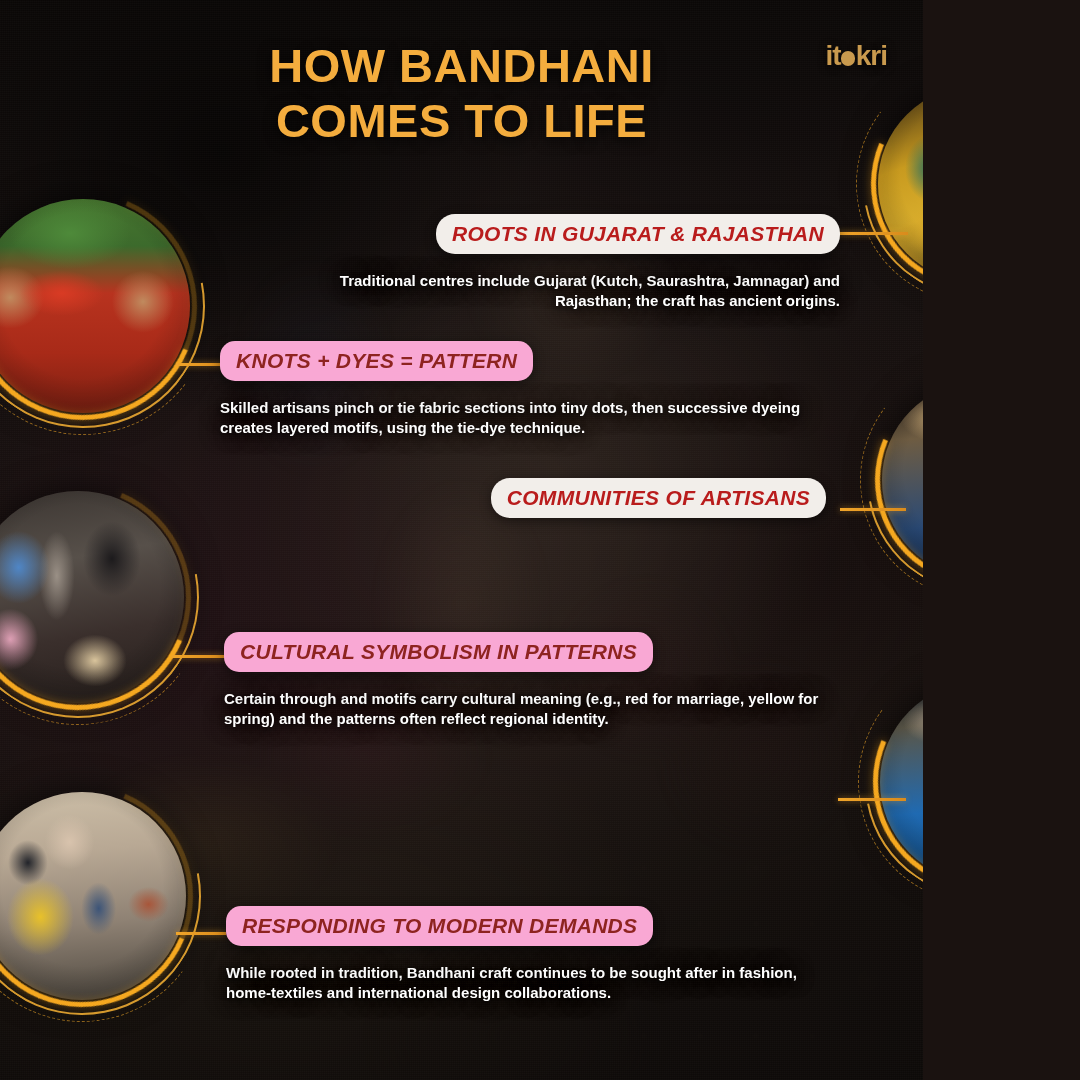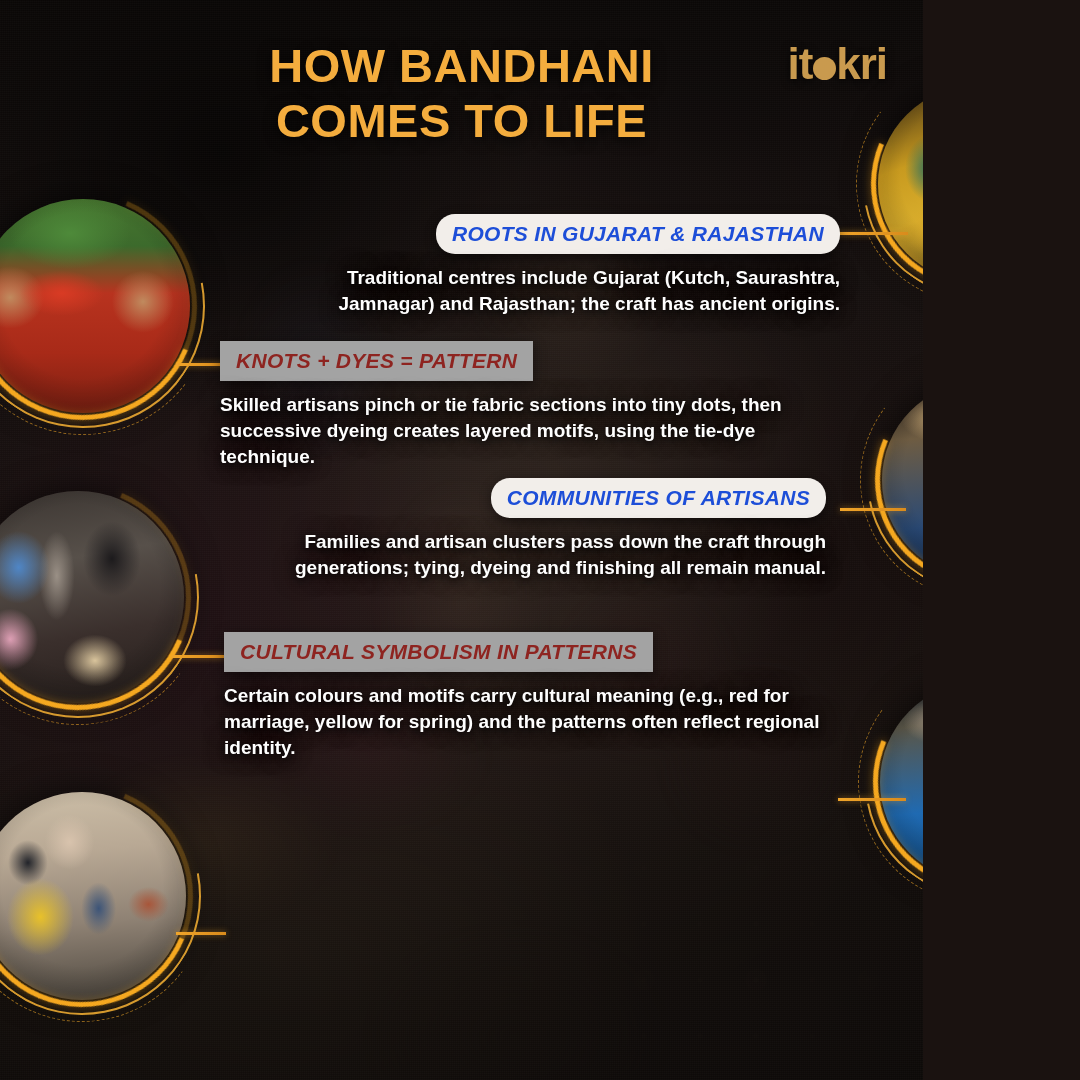--- a/index.html
+++ b/index.html
@@ -84,21 +84,21 @@
     font-weight:bold;
     letter-spacing:.5px;
     text-shadow:0 3px 14px rgba(0,0,0,.75);
     z-index:9;
   }
   .title span { display:block; }
 
   .brand {
     position:absolute; right:36px; top:42px;
     z-index:12;
-    font-size:44px; font-weight:bold;
+    font-size:28px; font-weight:bold;
     color:#c99a4e;
     letter-spacing:-1px;
     text-shadow:0 2px 8px rgba(0,0,0,.8);
     line-height:1;
   }
   .brand .dot-o {
     display:inline-block;
     width:.52em; height:.52em;
     border-radius:50%;
     background:#c99a4e;
@@ -230,27 +230,27 @@
     display:inline-block;
     padding:9px 16px 10px;
     font-size:21px;
     font-weight:bold;
     font-style:italic;
     letter-spacing:.3px;
     line-height:1;
     white-space:nowrap;
     box-shadow:0 3px 12px rgba(0,0,0,.45);
   }
-  .label.cream { background:#f2eeea; color:#1d4ed8;border-radius:19px; }
-  .label.amber { background:#a3a3a3; color:#8e2420; }
+  .label.cream { background:#f2eeea; color:#b91c1c;border-radius:19px; }
+  .label.amber { background:#f9a8d4; color:#8e2420;border-radius:15px; }
 
   .body {
-    margin-top:11px;
+    margin-top:17px;
     color:#ffffff;
-    font-size:19px;
+    font-size:15px;
     font-weight:bold;
     line-height:1.36;
     text-shadow:0 2px 7px rgba(0,0,0,.85), 0 0 22px rgba(0,0,0,.6);
   }
   .align-right { text-align:right; }
   .align-left  { text-align:left; }
 </style>
 </head>
 <body>
 
@@ -337,25 +337,30 @@
     <div class="align-left">
       <span class="label amber">KNOTS + DYES = PATTERN</span>
     </div>
     <div class="body align-left">Skilled artisans pinch or tie fabric sections into tiny dots, then successive dyeing creates layered motifs, using the tie-dye technique.</div>
   </div>
 
   <div class="block" style="left:224px; top:478px; width:602px;">
     <div class="align-right">
       <span class="label cream">COMMUNITIES OF ARTISANS</span>
     </div>
-    <div class="body align-right">Families and artisan clusters pass down the craft through generations; tying, dyeing and finishing all remain manual.</div>
   </div>
 
   <div class="block" style="left:224px; top:632px; width:614px;">
     <div class="align-left">
       <span class="label amber">CULTURAL SYMBOLISM IN PATTERNS</span>
     </div>
-    <div class="body align-left">Certain colours and motifs carry cultural meaning (e.g., red for marriage, yellow for spring) and the patterns often reflect regional identity.</div>
-  </div>
-
-
+    <div class="body align-left">Certain through and motifs carry cultural meaning (e.g., red for marriage, yellow for spring) and the patterns often reflect regional identity.</div>
+  </div>
+
+
+  <div class="block" style="left:226px; top:906px; width:590px;">
+    <div class="align-left">
+      <span class="label amber">RESPONDING TO MODERN DEMANDS</span>
+    </div>
+    <div class="body align-left">While rooted in tradition, Bandhani craft continues to be sought after in fashion, home-textiles and international design collaborations.</div>
+  </div>
 
 </div>
 
 </body></html>

